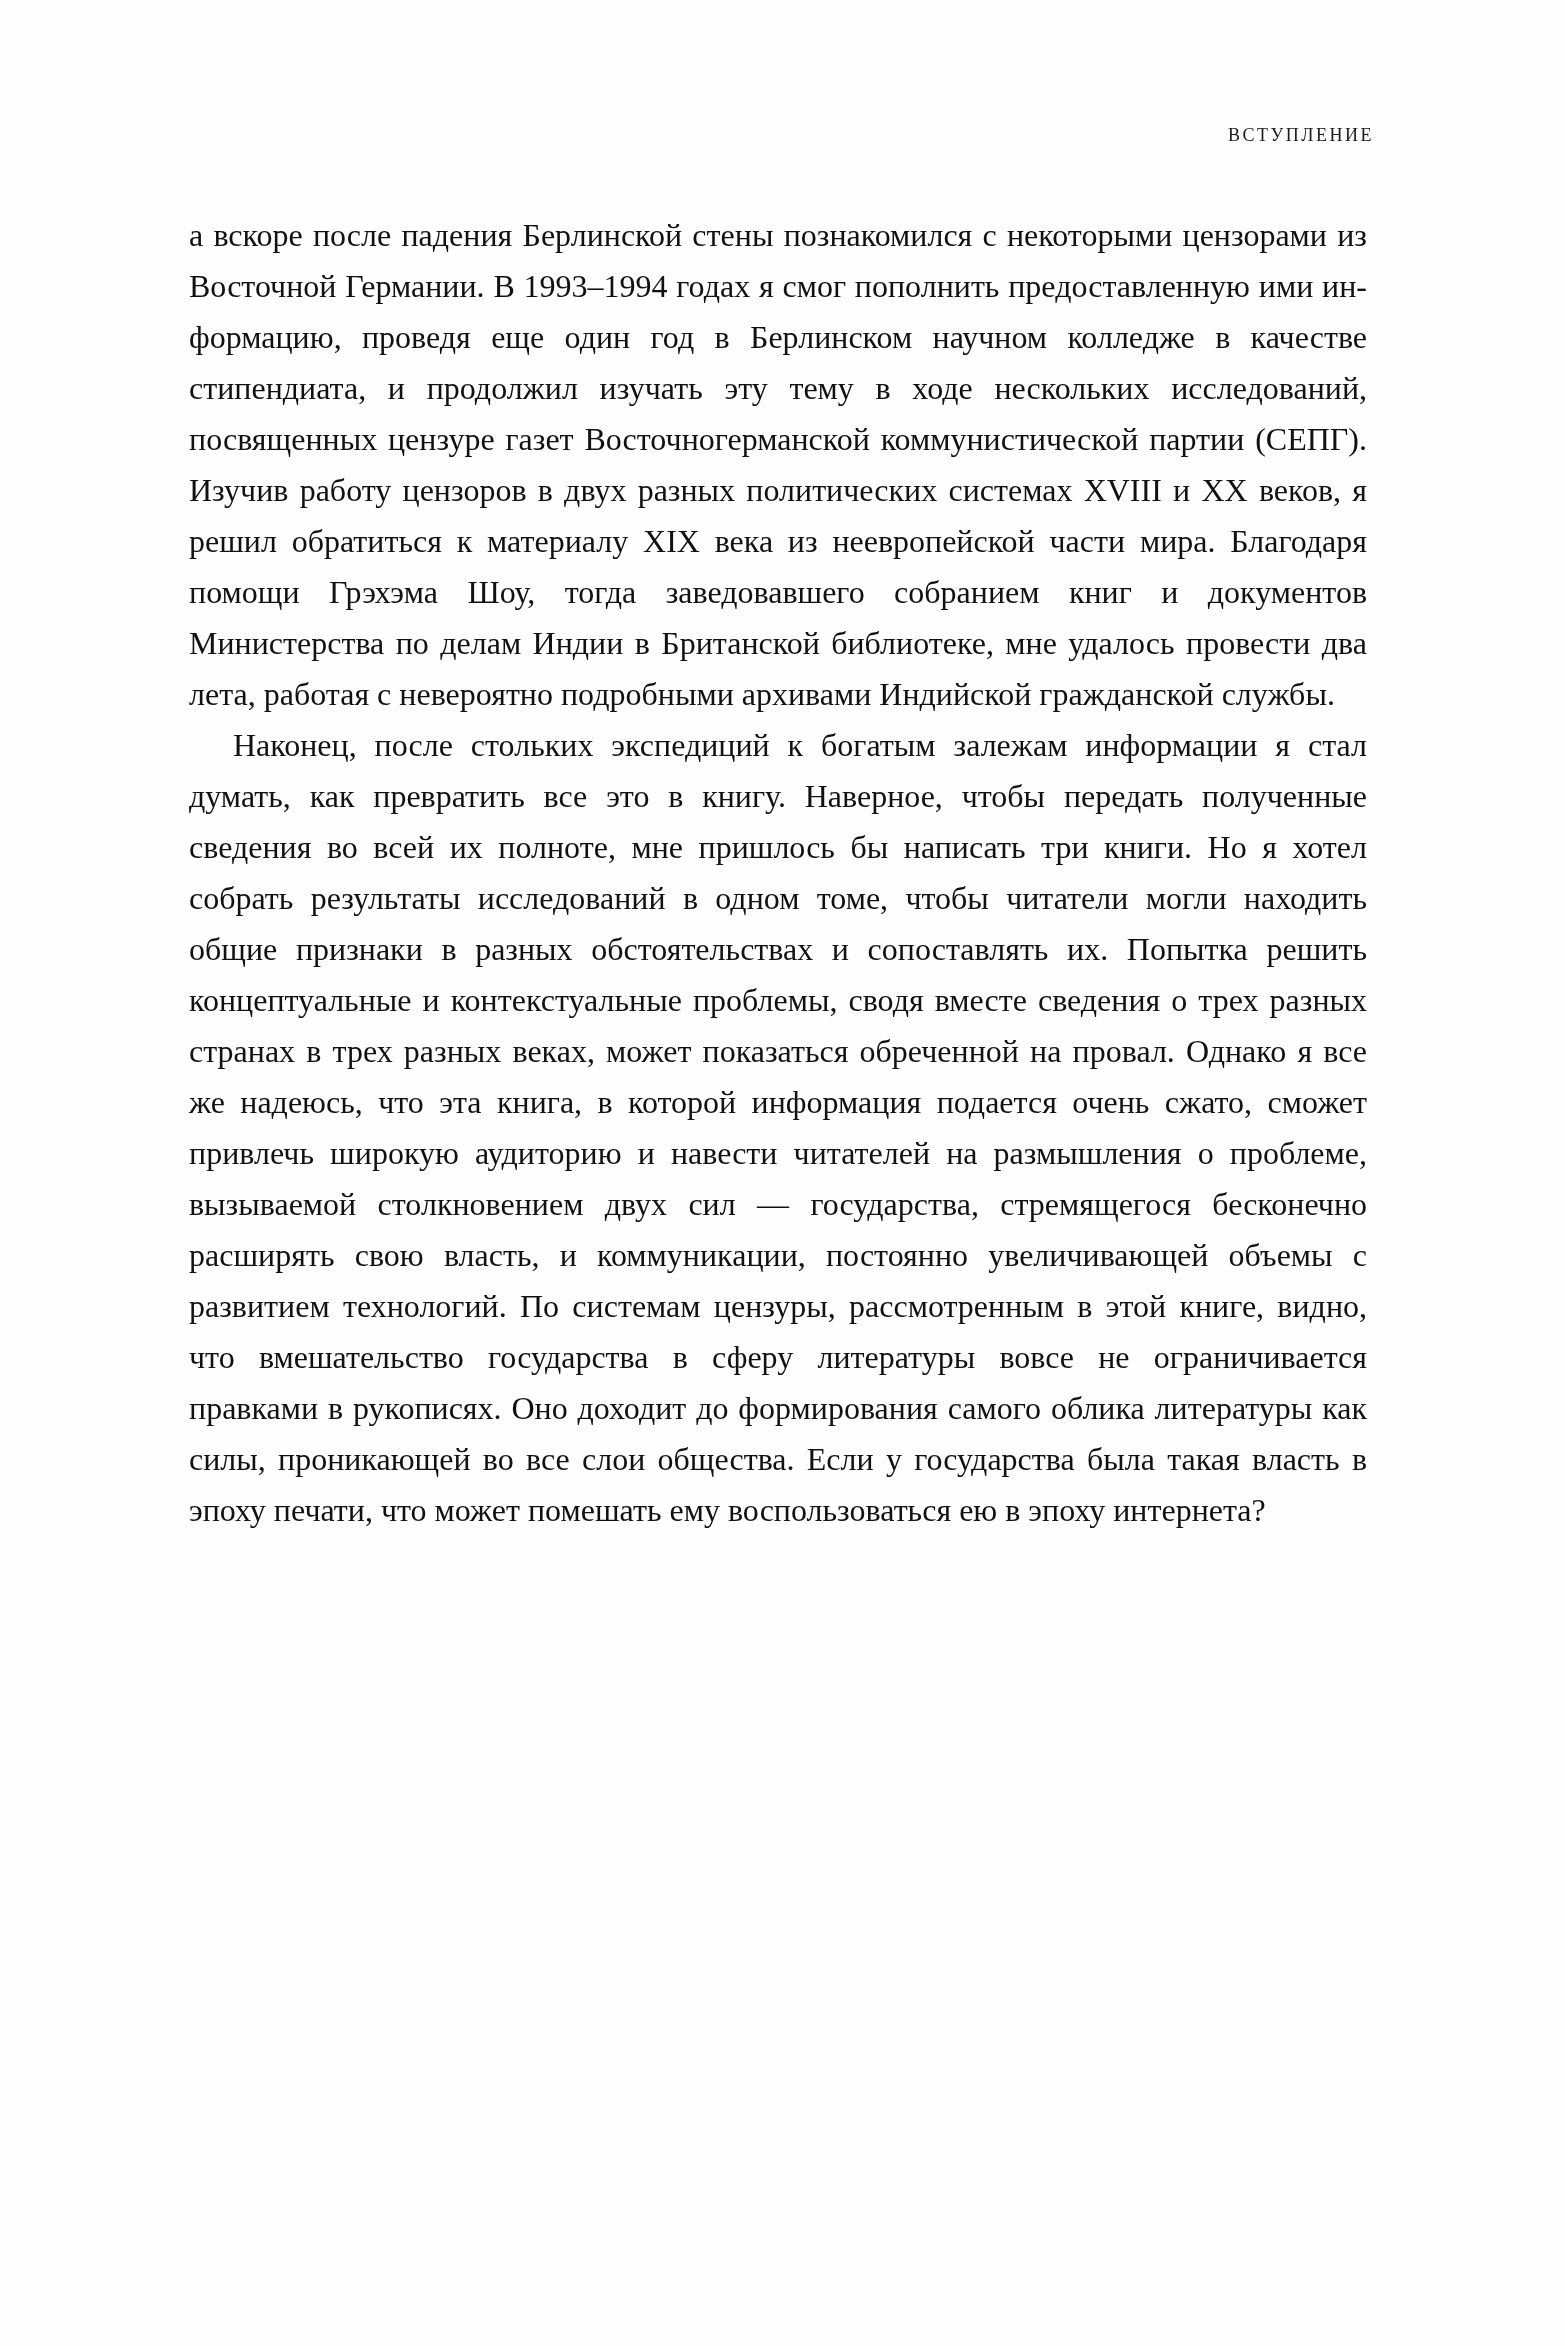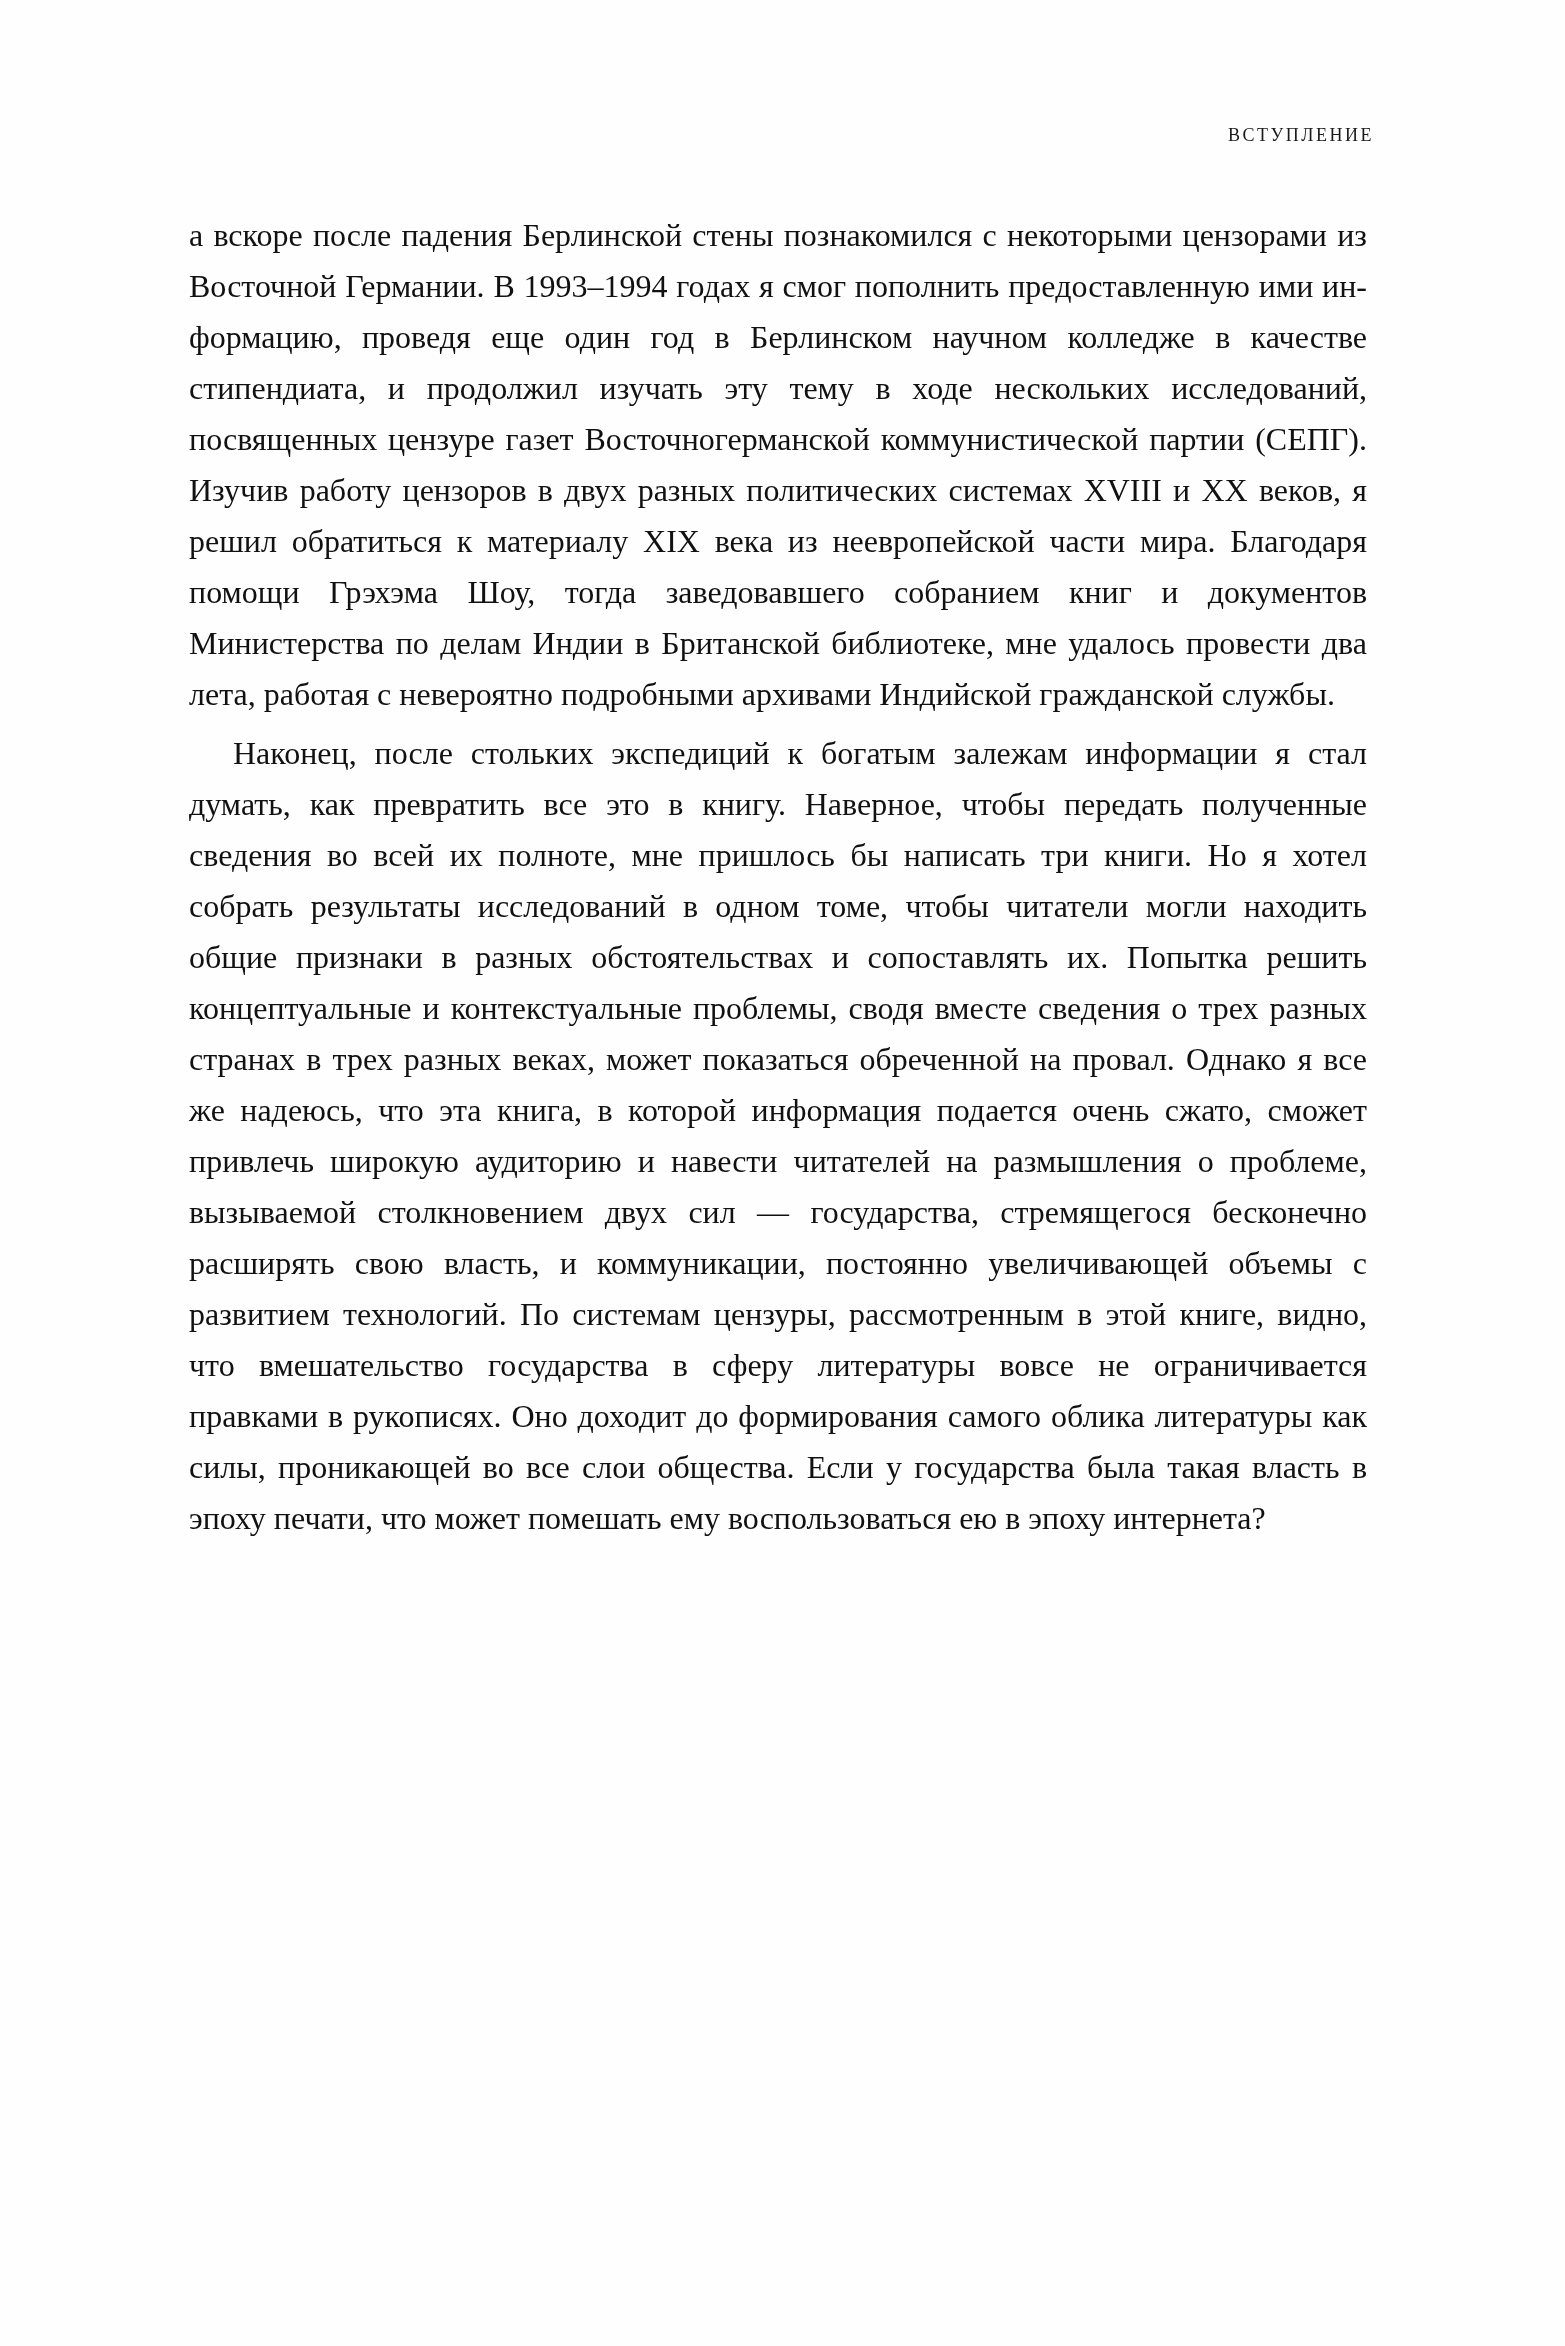--- a/index.html
+++ b/index.html
@@ -38,21 +38,21 @@
     margin: 0;
     font-size: 32px;
     line-height: 51px;
     text-align: justify;
     text-justify: inter-word;
     color: #111111;
     hyphens: manual;
   }
   .para + .para {
     text-indent: 44px;
-    margin-top: 8px;
+    margin-top: 0;
     font-family: Liberation Serif, serif;
   }
   .para:first-child {
     text-indent: 0;
   }
 </style>
 </head>
 <body>
 
 <div class="page">

